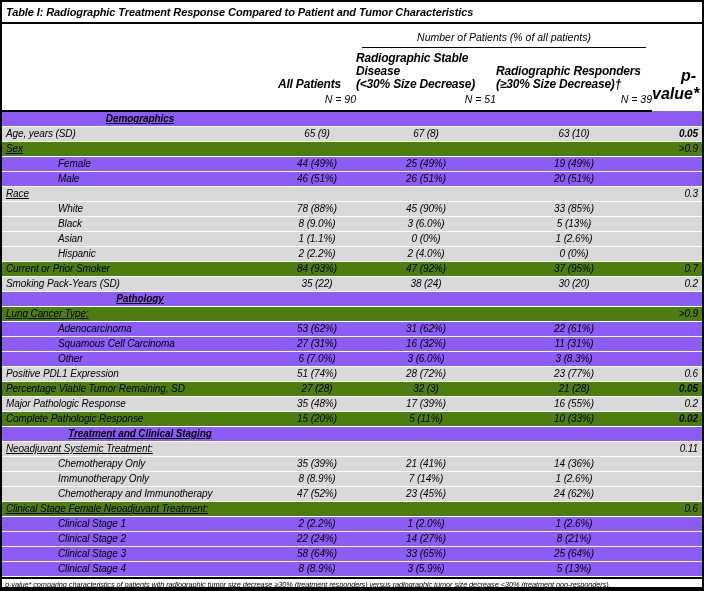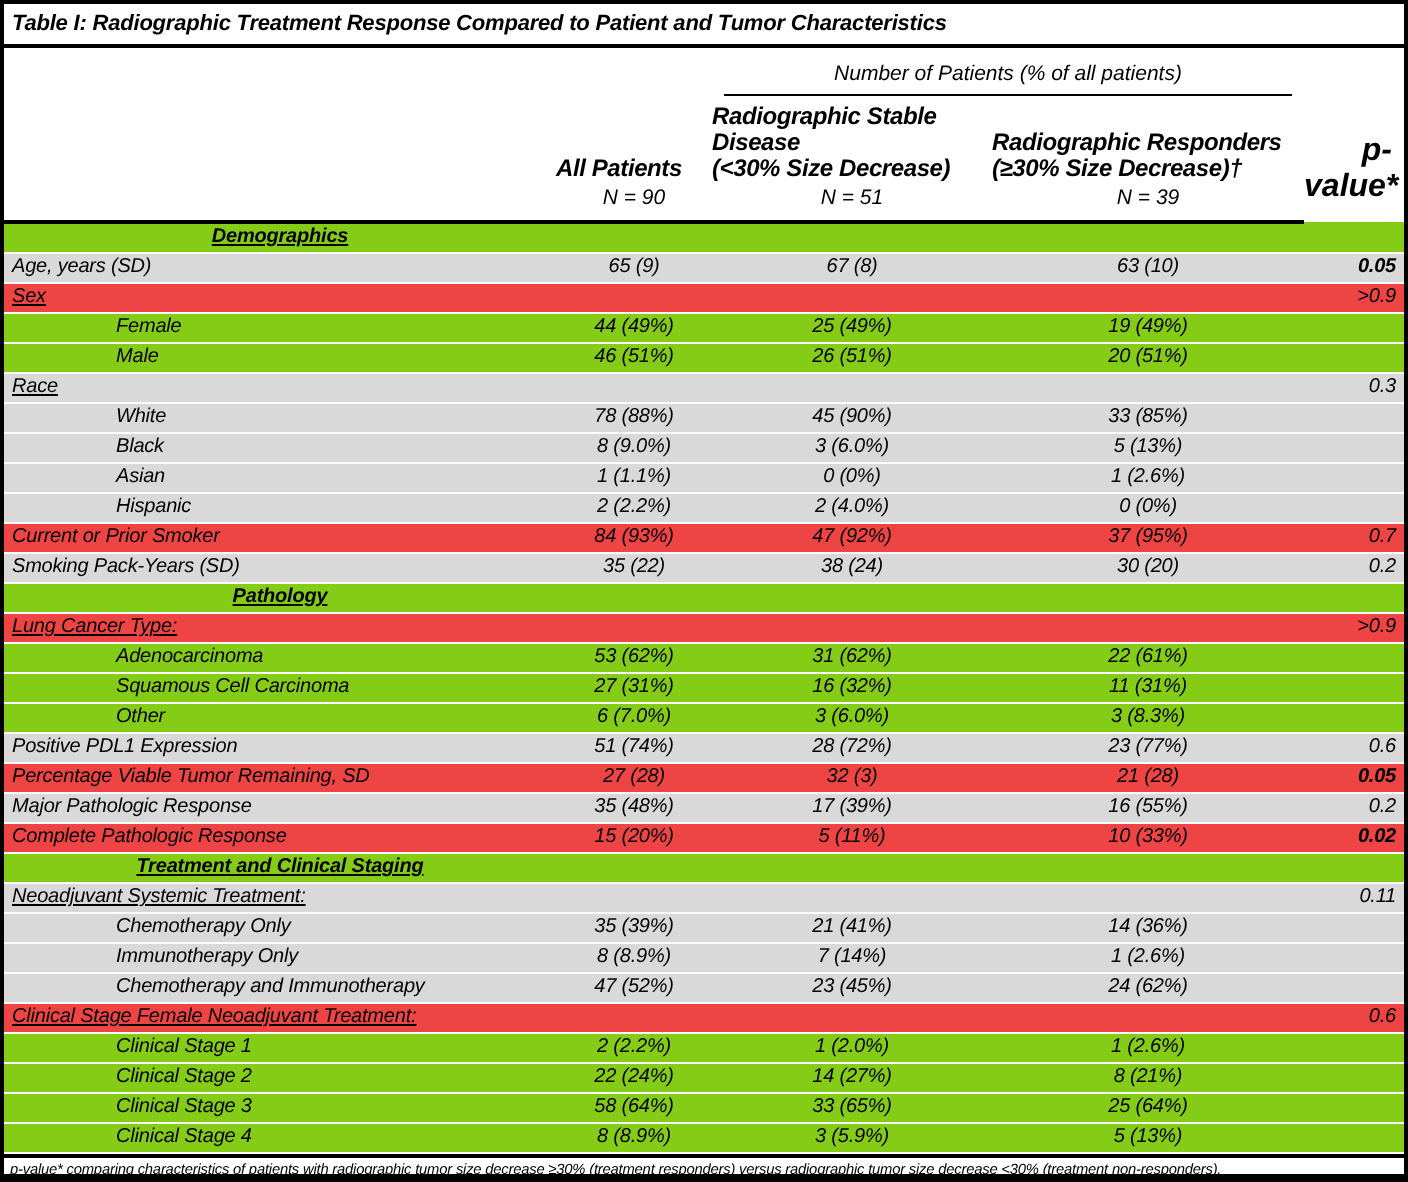--- a/index.html
+++ b/index.html
@@ -16,34 +16,34 @@
   }
   table.main{border-collapse:collapse;table-layout:fixed;width:700px;}
   col.c1{width:276px;} col.c2{width:78px;} col.c3{width:140px;} col.c4{width:156px;} col.c5{width:50px;}
   thead th{font-weight:normal;padding:0;vertical-align:bottom;}
   .span-head{text-align:center;}
   .span-head .span-inner{
     display:block;font-size:10.5px;line-height:13px;padding:7px 0 3px 0;
     border-bottom:1.5px solid #000;margin:0 6px;
   }
   .colhead{font-weight:bold;font-size:12px;line-height:13px;text-align:left;padding-top:4px;letter-spacing:-0.2px;}
-  .nrow td, .nrow th{font-size:10.5px;text-align:center;font-weight:normal;padding:2px 0 5px 0;}
+  .nrow td, .nrow th{font-size:10.5px;text-align:right;font-weight:normal;padding:2px 0 5px 0;}
   .pv-head{
     font-weight:bold;font-size:16px;text-align:right;
     padding:0 6px 8px 0;vertical-align:bottom;
   }
   thead tr.hdr-border th{border-bottom:2px solid #000;}
   tbody td{
     font-size:10px;line-height:14px;height:14px;padding:0;
     border-bottom:1px solid #fff;white-space:nowrap;overflow:hidden;
     letter-spacing:-0.1px;
   }
   tbody tr.shade-g td{background:#d9d9d9;}
-  tbody tr.shade-l td{background:#ef4444;}
-  tbody tr.shade-w td{background:#84cc16;margin-left:24px;}
+  tbody tr.shade-l td{background:#4d7c0f;}
+  tbody tr.shade-w td{background:#8b5cf6;margin-left:24px;}
   td.lbl{text-align:left;padding-left:4px;}
   td.lbl.ind{padding-left:56px;}
   td.sec{font-weight:bold;text-align:center;}
   td.sec span{text-decoration:underline;}
   td.lbl span.ul{text-decoration:underline;}
   td.val{text-align:center;}
   td.pvc{text-align:right;padding-right:4px;}
   td.pvc.pb{font-weight:bold;}
   .footnotes{border-top:2px solid #000;}
   .footnote{

